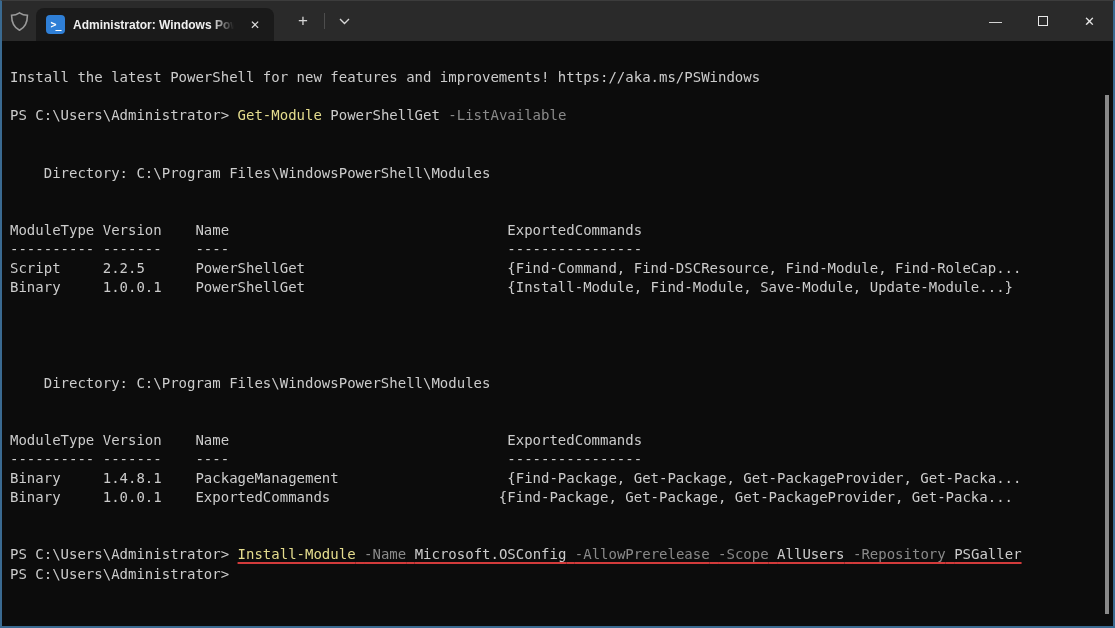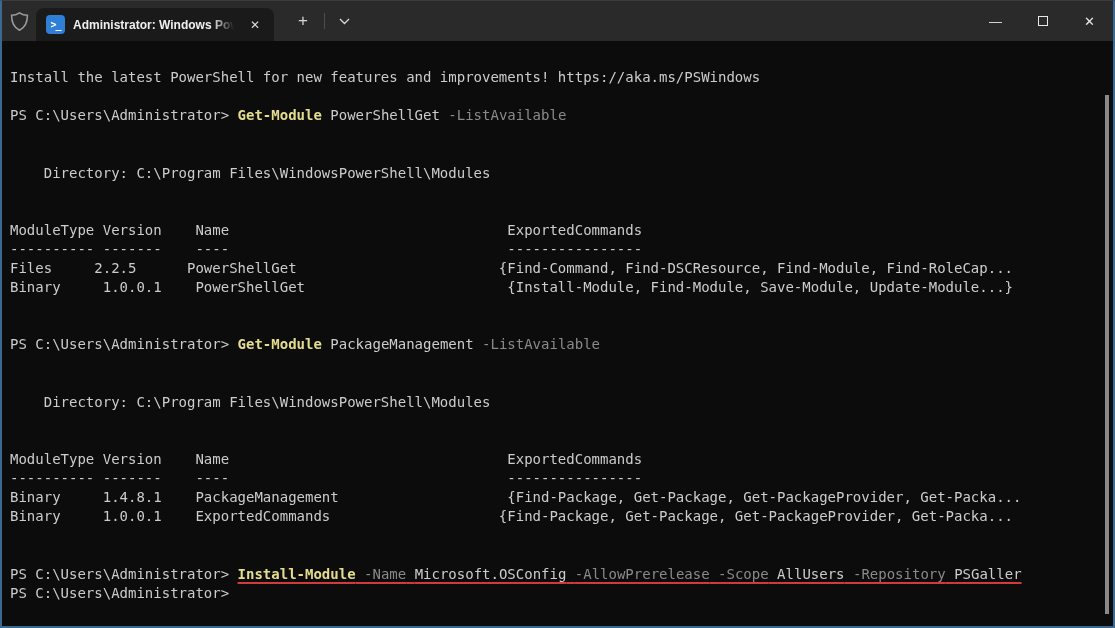--- a/index.html
+++ b/index.html
@@ -60,21 +60,21 @@
   .max-box { width:10px; height:10px; border:1px solid #e8e8e8; display:inline-block; }
   
   .terminal {
     position:relative; height:585px; background:var(--terminal_bg);
     padding:8px 0 0 8px;
     font-family:"DejaVu Sans Mono", monospace;
     font-size:14px; line-height:19.1px; color:var(--fg);
   }
   .line { height:19.1px; white-space:pre; }
   .s-fg { color:var(--fg); }
-  .s-cmd { color:var(--cmd);font-weight:bold; }
+  .s-cmd { color:var(--cmd); }
   .s-param { color:var(--param); }
   .u {
     text-decoration-line:underline;
     text-decoration-color:var(--underline);
     text-decoration-thickness:2px;
     text-underline-offset:3px;
   }
   .scrollbar-thumb {
     position:absolute; right:4px; top:54px; width:4px; height:519px;
     background:var(--scrollbar); cursor:pointer;
@@ -131,25 +131,24 @@
       <div class="line"><span class="s-fg">Install the latest PowerShell for new features and improvements! https://aka.ms/PSWindows</span></div>
       <div class="line"></div>
       <div class="line"><span class="s-fg">PS C:\Users\Administrator&gt; </span><span class="s-cmd">Get-Module</span><span class="s-fg"> PowerShellGet </span><span class="s-param">-ListAvailable</span></div>
       <div class="line"></div>
       <div class="line"></div>
       <div class="line"><span class="s-fg">    Directory: C:\Program Files\WindowsPowerShell\Modules</span></div>
       <div class="line"></div>
       <div class="line"></div>
       <div class="line"><span class="s-fg">ModuleType Version    Name                                 ExportedCommands</span></div>
       <div class="line"><span class="s-fg">---------- -------    ----                                 ----------------</span></div>
-      <div class="line"><span class="s-fg">Files     2.2.5      PowerShellGet                        {Find-Command, Find-DSCResource, Find-Module, Find-RoleCap...</span></div>
+      <div class="line"><span class="s-fg">Script     2.2.5      PowerShellGet                        {Find-Command, Find-DSCResource, Find-Module, Find-RoleCap...</span></div>
       <div class="line"><span class="s-fg">Binary     1.0.0.1    PowerShellGet                        {Install-Module, Find-Module, Save-Module, Update-Module...}</span></div>
       <div class="line"></div>
       <div class="line"></div>
-      <div class="line"><span class="s-fg">PS C:\Users\Administrator&gt; </span><span class="s-cmd">Get-Module</span><span class="s-fg"> PackageManagement </span><span class="s-param">-ListAvailable</span></div>
       <div class="line"></div>
       <div class="line"></div>
       <div class="line"><span class="s-fg">    Directory: C:\Program Files\WindowsPowerShell\Modules</span></div>
       <div class="line"></div>
       <div class="line"></div>
       <div class="line"><span class="s-fg">ModuleType Version    Name                                 ExportedCommands</span></div>
       <div class="line"><span class="s-fg">---------- -------    ----                                 ----------------</span></div>
       <div class="line"><span class="s-fg">Binary     1.4.8.1    PackageManagement                    {Find-Package, Get-Package, Get-PackageProvider, Get-Packa...</span></div>
       <div class="line"><span class="s-fg">Binary     1.0.0.1    ExportedCommands                    {Find-Package, Get-Package, Get-PackageProvider, Get-Packa...</span></div>
       <div class="line"></div>

